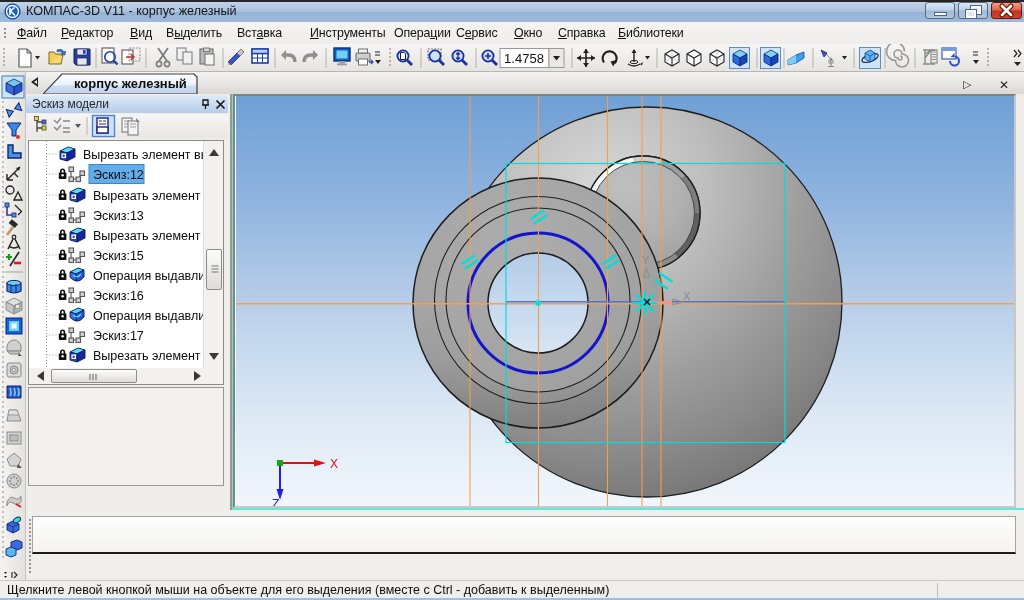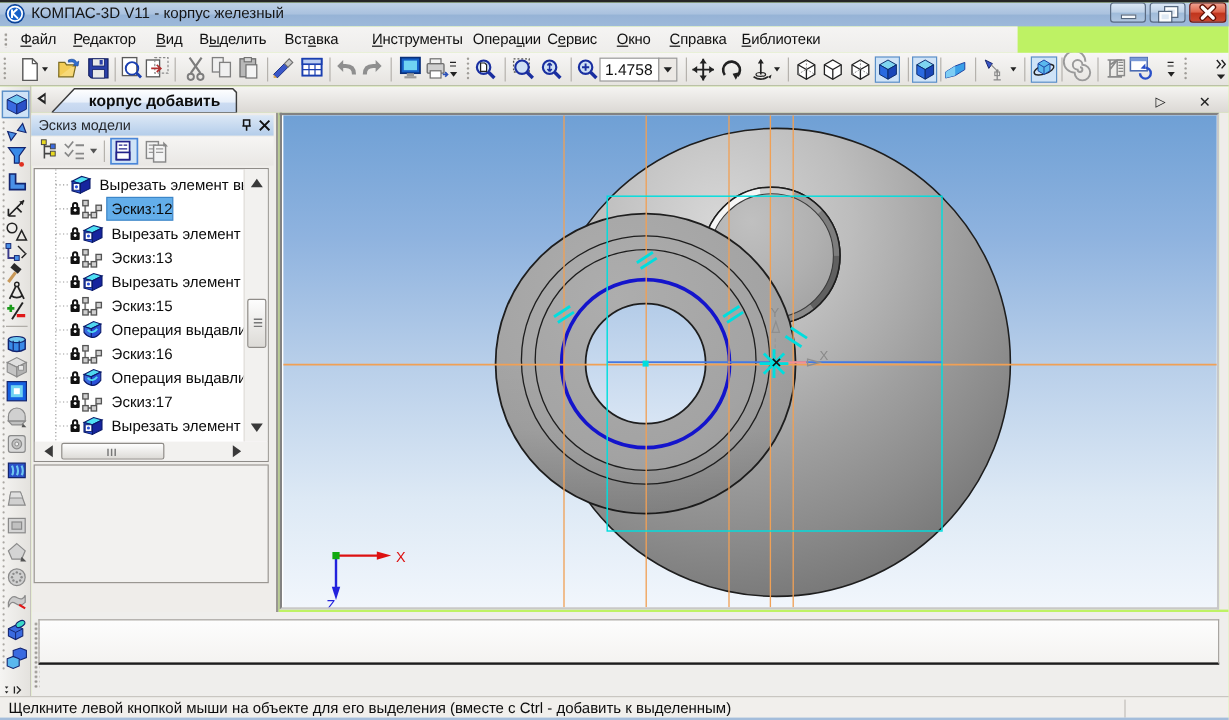--- a/index.html
+++ b/index.html
@@ -1,27 +1,27 @@
 <!DOCTYPE html>
 <html><head>
 <meta charset="utf-8">
 <style>
 * { margin:0; padding:0; box-sizing:border-box; }
 html,body { width:1024px; height:600px; overflow:hidden; font-family:"Liberation Sans", sans-serif; }
-#win { position:relative; width:1024px; height:600px; background:#bef264; }
+#win { position:relative; width:1024px; height:600px; background:#5eead4; }
 .abs { position:absolute; }
 #titlebar { left:0; top:0; width:1024px; height:22px;
   background:linear-gradient(#c0d2e8 0%, #a9c1de 50%, #96b3d6 51%, #9db9da 100%);
   border-top:2px solid #262626; }
 #titletext { left:26px; top:4px; font-size:12.6px; color:#151515; }
 .winbtn { top:2px; width:30px; height:17px; border-radius:3px; border:1px solid #5a6b82; }
 #btnmin { left:925px; background:linear-gradient(#dce8f5 0%, #bdd0e6 48%, #9fbbda 52%, #b0c6e0 100%); }
 #btnmax { left:958px; background:linear-gradient(#dce8f5 0%, #bdd0e6 48%, #9fbbda 52%, #b0c6e0 100%); }
 #btnclose { left:991px; width:31px; background:linear-gradient(#f0a08e 0%, #dd6248 48%, #c0341c 52%, #cc4830 100%); border-color:#71150a; }
-#menubar { left:0; top:22px; width:848px; height:22px; background:linear-gradient(#f5f4f3, #eeedeb); font-size:12.4px; color:#111; letter-spacing:-0.15px;text-align:right; }
+#menubar { left:0; top:22px; width:1024px; height:22px; background:linear-gradient(#f5f4f3, #eeedeb); font-size:12.4px; color:#111; letter-spacing:-0.15px;text-align:right; }
 #menubar span.mi { position:absolute; top:4px; }
 u { text-decoration:underline; }
 #toolbar { left:0; top:44px; width:1024px; height:28px; background:linear-gradient(#f7f6f5,#e6e4e0); border-bottom:1px solid #b9b6b1; }
 #tabstrip { left:26px; top:72px; width:998px; height:22px; background:linear-gradient(#f5f4f2,#dbd8d4); }
 #tabback { left:43px; top:73px; width:160px; height:21px; }
 #tabback svg { display:block; }
 #tabtext { left:74px; top:76px; font-size:13px; font-weight:bold; color:#0d0d0d; }
 #tabLarr { left:31px; top:77px; width:0px; height:0px; border-top:5px solid transparent; border-bottom:5px solid transparent; border-right:7px solid #222; }
 #tabLarr2 { left:34px; top:79.5px; width:0; height:0; border-top:2.5px solid transparent; border-bottom:2.5px solid transparent; border-right:3.5px solid #f5f4f2; }
 .tsbtn { top:78px; font-size:11px; color:#222; }
@@ -310,21 +310,21 @@
           <linearGradient id="tabg" x1="0" y1="0" x2="0" y2="1">
       <stop offset="0" stop-color="#ffffff"></stop>
             <stop offset="0.55" stop-color="#e9f0fa"></stop>
             <stop offset="0.6" stop-color="#ccdcf2"></stop>
             <stop offset="1" stop-color="#c2d4ee"></stop>
     </linearGradient>
         </defs>
     <path d="M0 21 L19 1 L151 1 L154 4 L154 21 Z" fill="url(#tabg)" stroke="#3c3c3c" stroke-width="1.2"></path>
   </svg>
     </div>
-  <div class="abs" id="tabtext">корпус добавить</div>
+  <div class="abs" id="tabtext">корпус железный</div>
   <div class="abs tsbtn" style="left:963px">▷</div>
   <div class="abs tsbtn" style="left:999px;font-size:12px">✕</div>
   <div class="abs" id="lefttb"><svg id="ltsvg" width="26" height="508" viewBox="0 0 26 508">
         <circle cx="5" cy="5" r="1.1" fill="#97948f"></circle>
         <circle cx="9" cy="5" r="1.1" fill="#97948f"></circle>
         <circle cx="13" cy="5" r="1.1" fill="#97948f"></circle>
         <circle cx="17" cy="5" r="1.1" fill="#97948f"></circle>
         <circle cx="21" cy="5" r="1.1" fill="#97948f"></circle>
         <circle cx="3" cy="30" r="0.9" fill="#aaa7a2"></circle>
         <circle cx="3" cy="35" r="0.9" fill="#aaa7a2"></circle>

